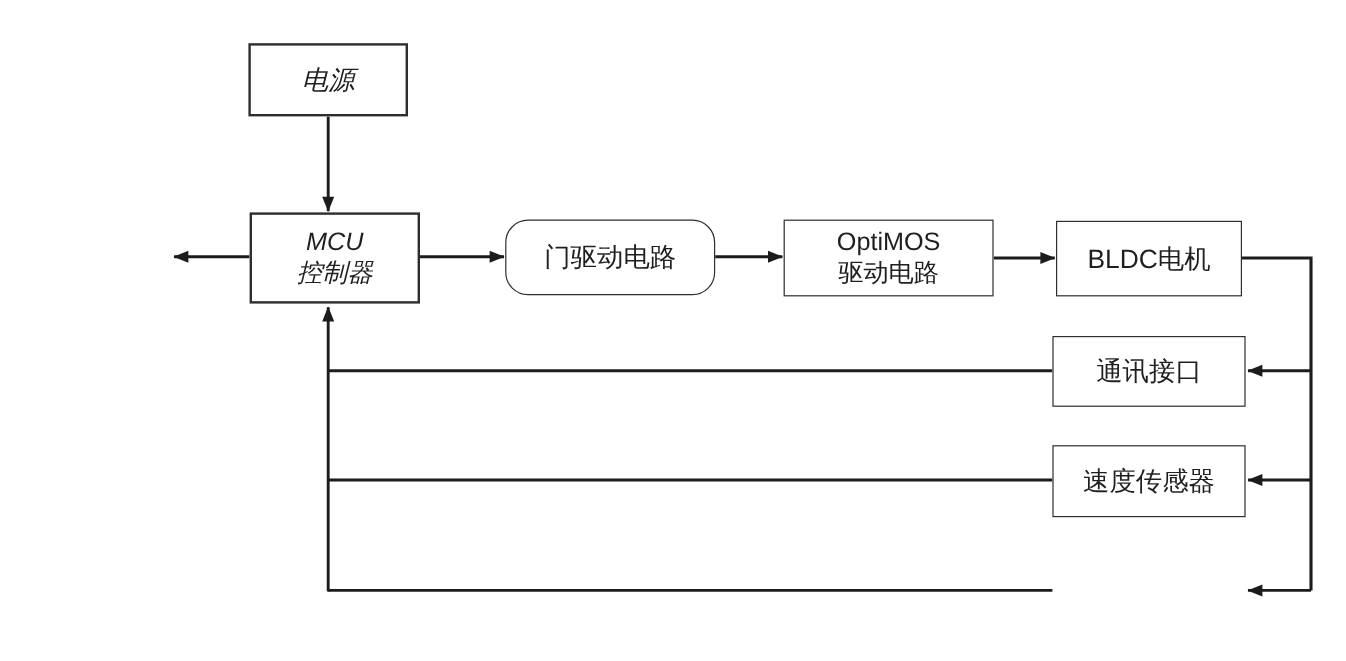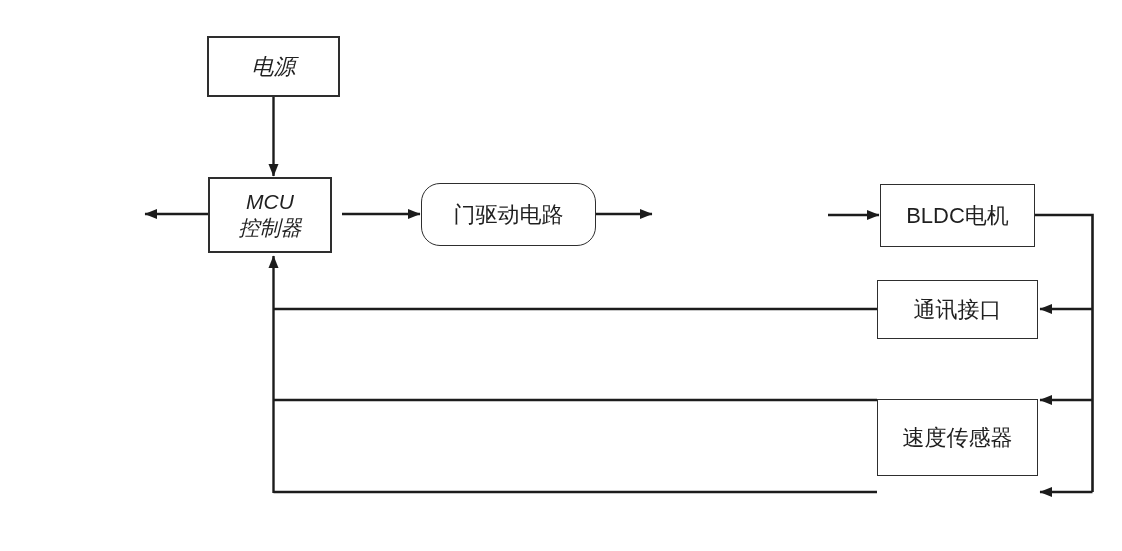--- a/index.html
+++ b/index.html
@@ -76,26 +76,28 @@
     <path d="M877,400 L273.5,400" stroke="#1c1c1c" stroke-width="2.4" fill="none"></path>
 
     <path d="M877,492 L273.5,492" stroke="#1c1c1c" stroke-width="2.4" fill="none"></path>
 
     <path d="M273.5,493 L273.5,256" stroke="#1c1c1c" stroke-width="2.4" fill="none" marker-end="url(#arrow)"></path>
   </svg>
 
   <div class="node thick" style="left:207px; top:36px; width:133px; height:61px;">电源</div>
 
 
-  <div class="node thick" style="left:208px; top:177px; width:124px; height:76px; font-size:21px;">MCU
+  <div class="node thick" style="left:208px; top:177px; width:142px; height:76px; font-size:21px;">MCU
 控制器</div>
 
   <div class="node" style="left:421px; top:183px; width:175px; height:63px;border-radius:19px;">门驱动电路</div>
 
+  <div class="node" style="left:653px; top:183px; width:175px; height:64px; font-size:21px;">OptiMOS
+驱动电路</div>
 
   <div class="node" style="left:880px; top:184px; width:155px; height:63px;">BLDC电机</div>
 
   <div class="node" style="left:877px; top:280px; width:161px; height:59px;">通讯接口</div>
 
-  <div class="node" style="left:877px; top:371px; width:161px; height:77px;margin-top:28px;">速度传感器</div>
+  <div class="node" style="left:877px; top:371px; width:161px; height:60px;">速度传感器</div>
 
 
 </div>
 
 </body></html>

